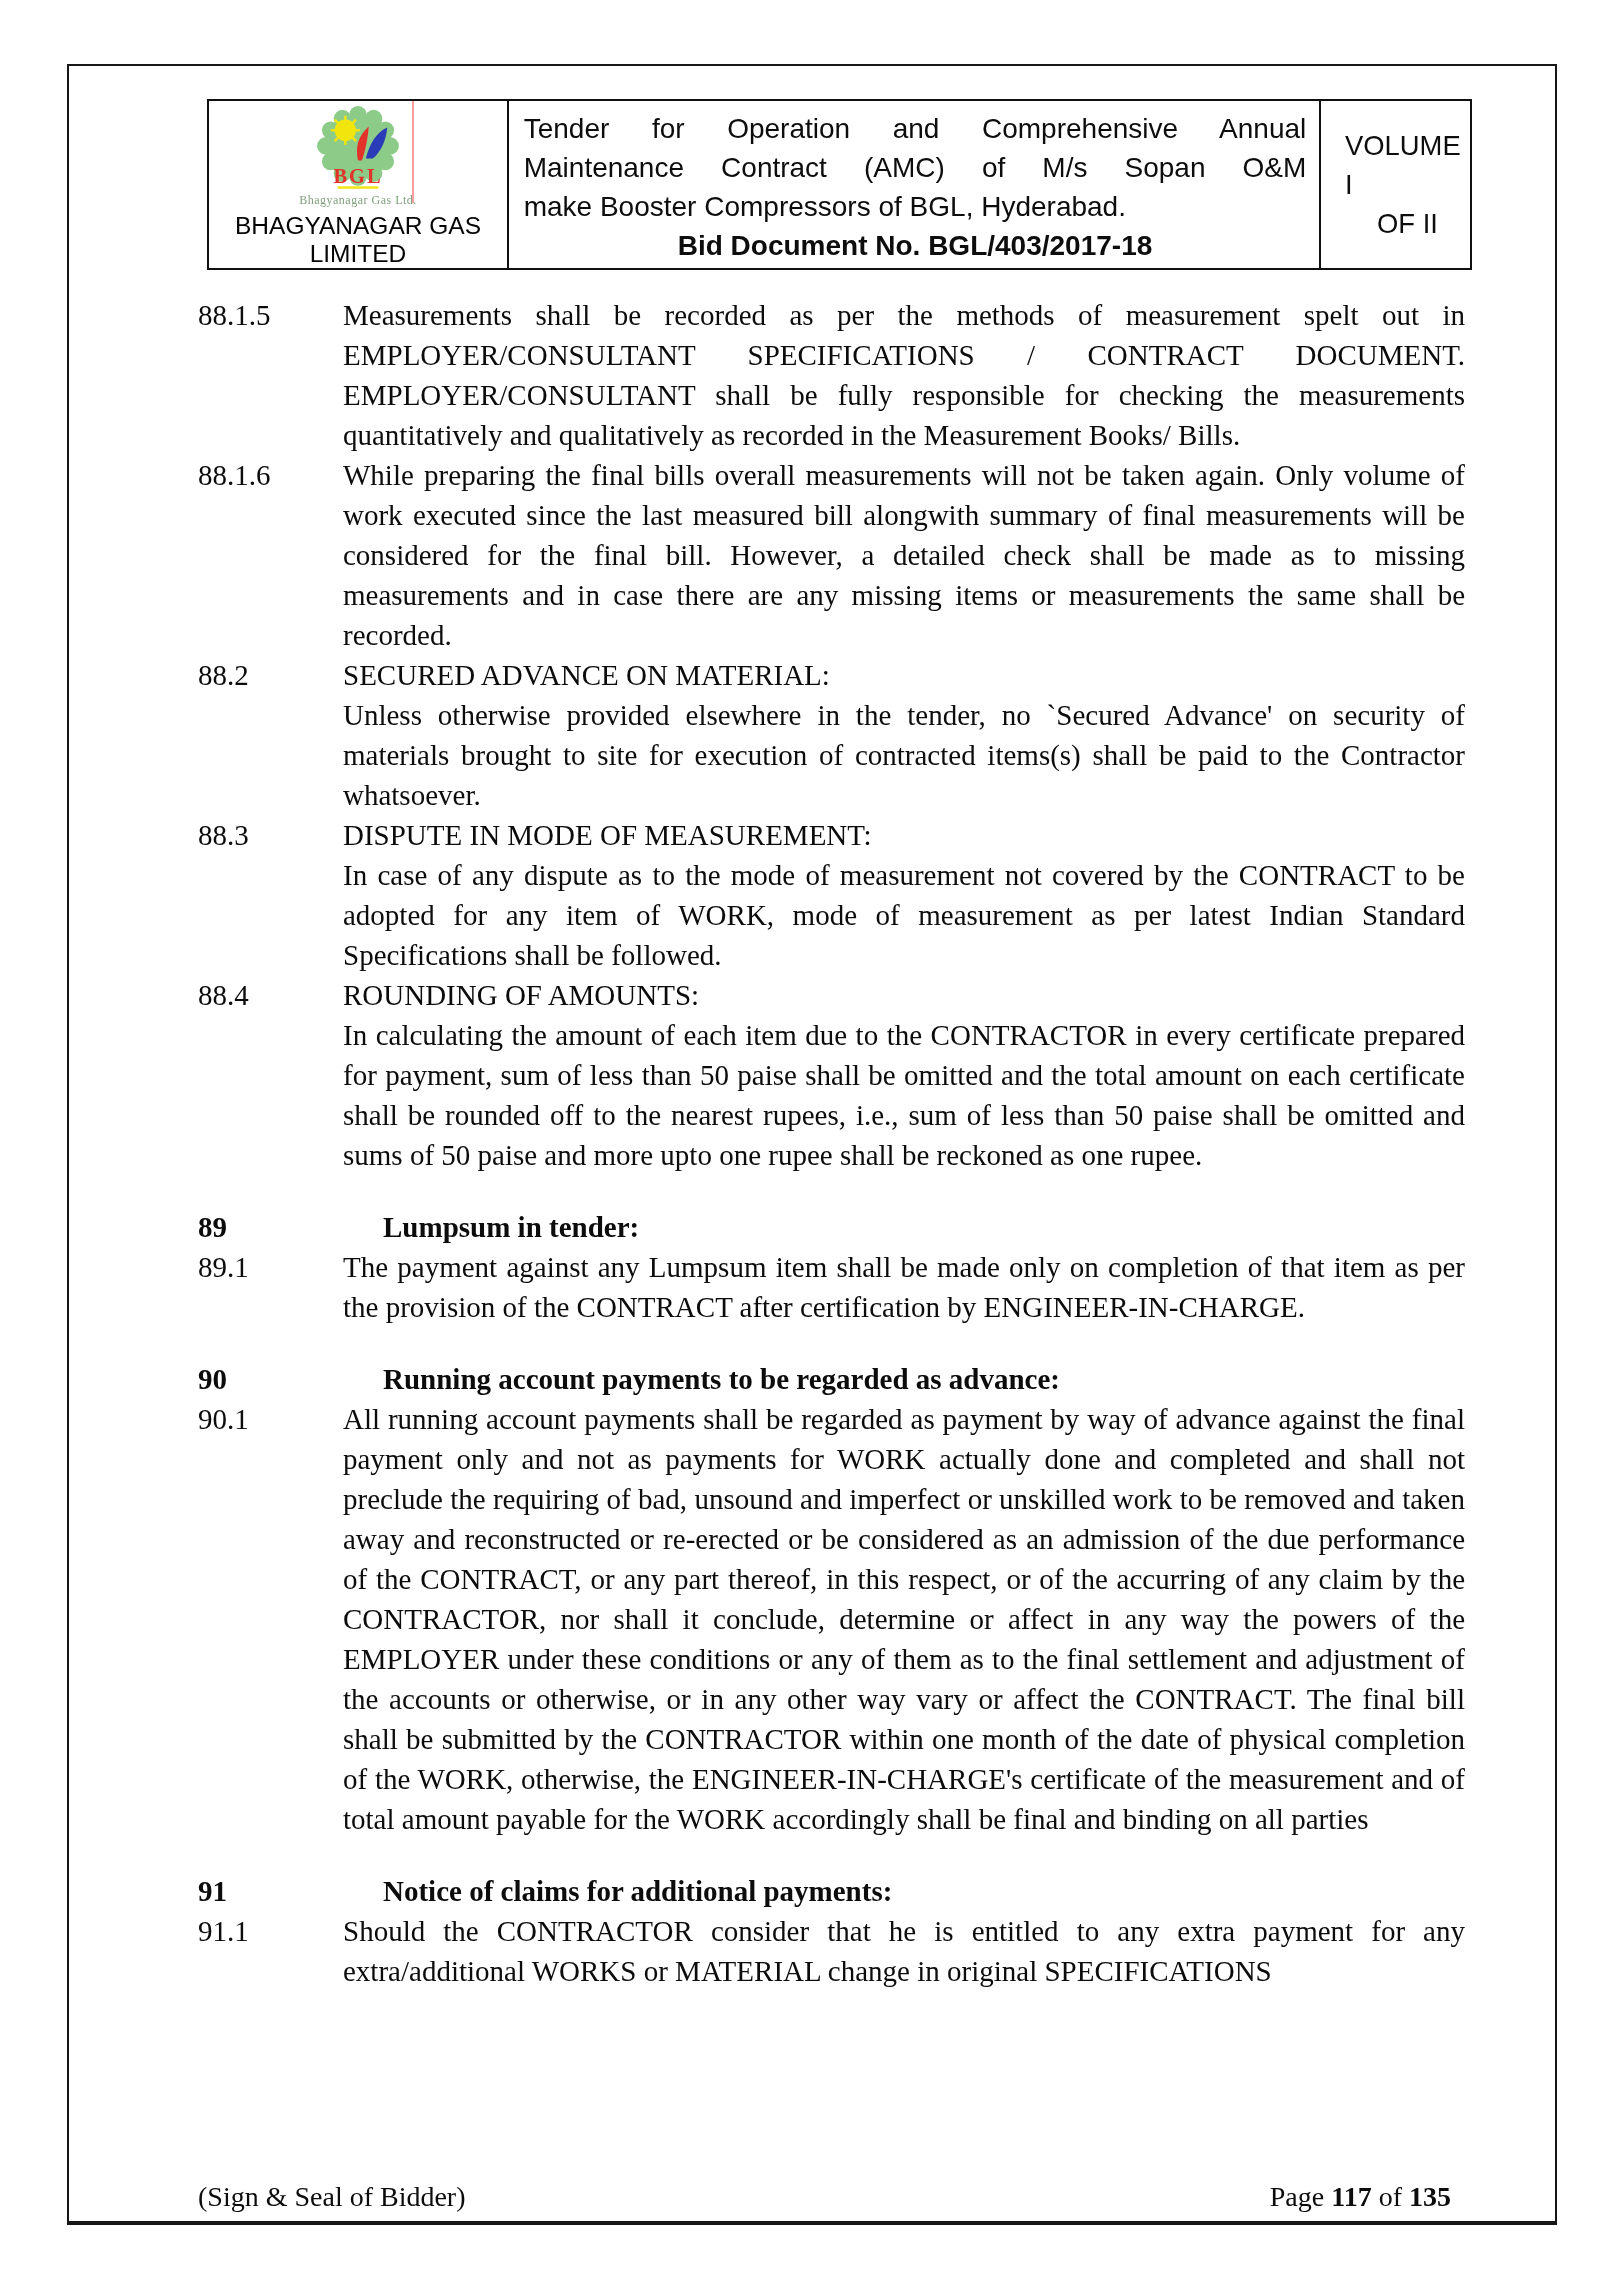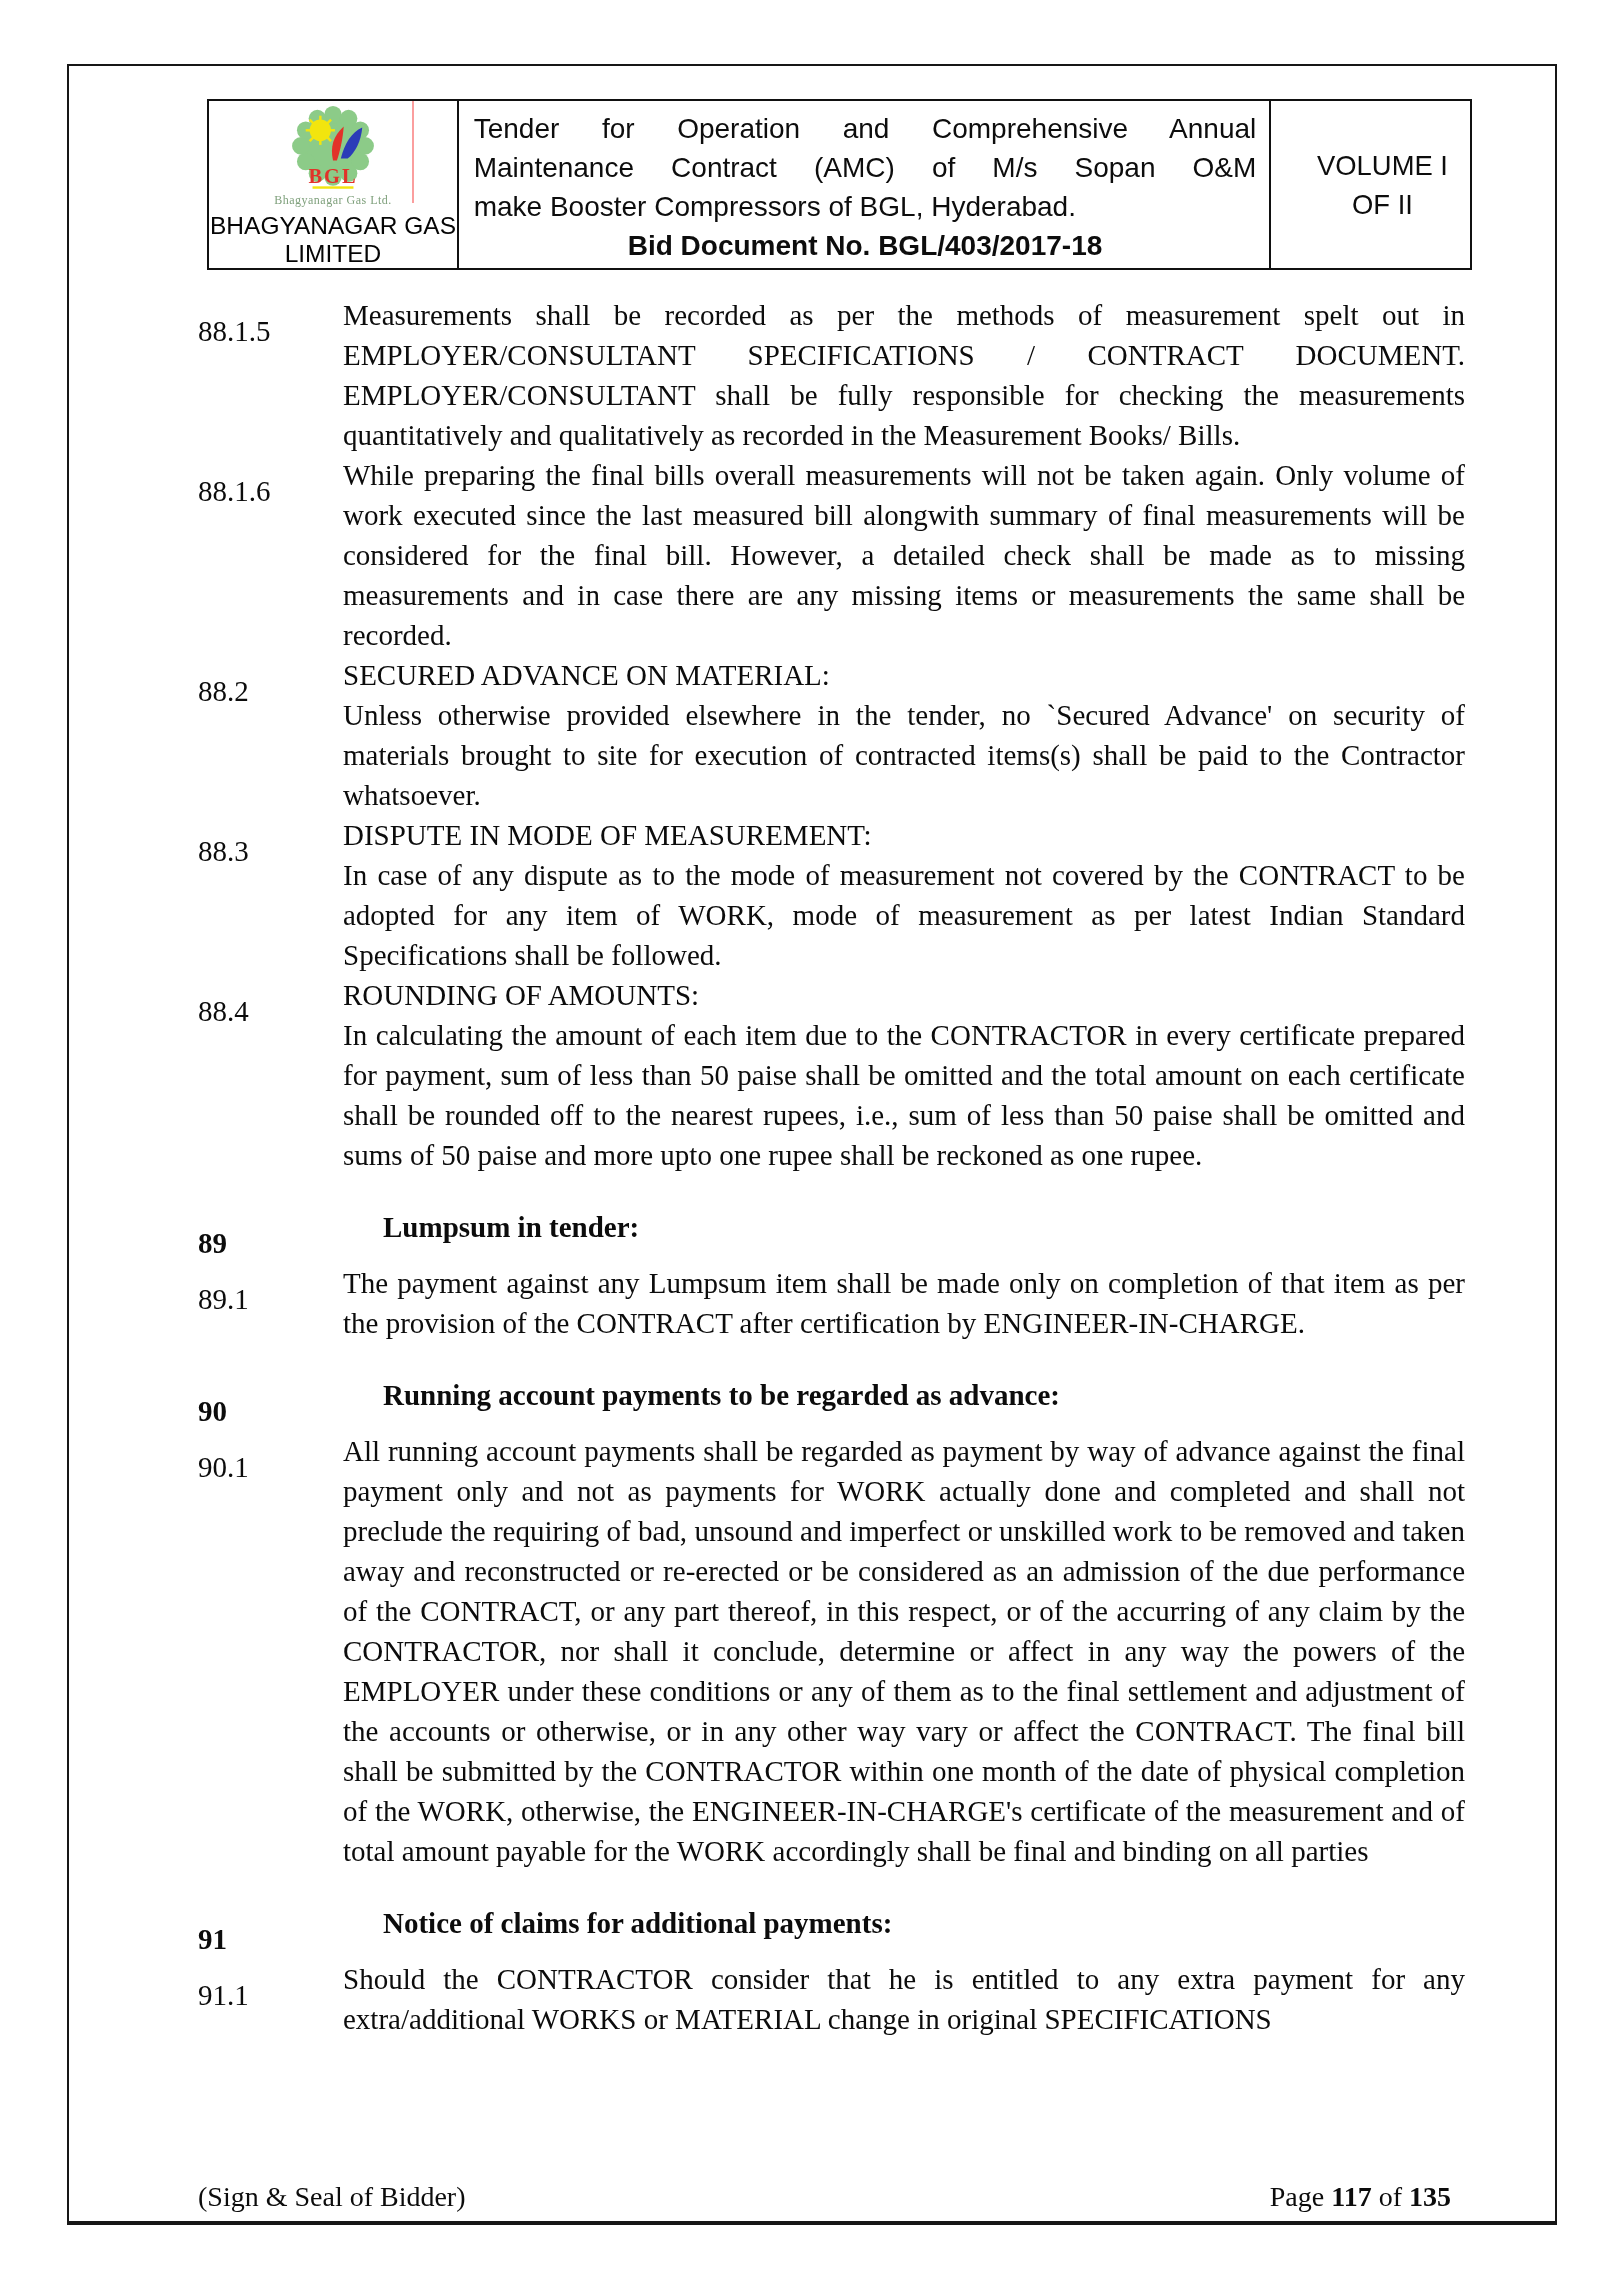--- a/index.html
+++ b/index.html
@@ -14,21 +14,21 @@
     border:2.9px solid #161616;border-bottom-width:4.9px;box-sizing:border-box;
     background:#ffffff;
   }
   
   .header-table{
     position:absolute;left:138px;top:33px;width:1265px;height:171px;
     display:flex;border:2px solid #111;box-sizing:border-box;background:#fff;
   }
   .cell{box-sizing:border-box;height:100%;}
   .cell-logo{
-    width:250px;flex:none;border-right:2px solid #111;
+    width:300px;flex:none;border-right:2px solid #111;
     display:flex;flex-direction:column;align-items:center;justify-content:flex-start;
     padding-top:2.9px;position:relative;
   }
   .cell-title{
     width:812px;flex:none;border-right:2px solid #111;
     padding:7.8px 12.7px 3.9px 14.7px;
     font-family:"Liberation Sans", sans-serif;
     font-size:28px;line-height:39px;color:#0d0d0d;
   }
   .cell-volume{
@@ -49,21 +49,21 @@
   .company-name{
     font-family:"Liberation Sans", sans-serif;font-size:24.5px;line-height:28px;
     color:#050505;text-align:center;margin-top:2.9px;
   }
   
   .content{
     position:absolute;left:129px;top:229px;width:1267px;
     font-size:29px;line-height:40px;
   }
   .item{display:flex;align-items:flex-start;}
-  .num{width:105px;flex:none;margin-top:16px;}
+  .num{width:105px;flex:none;}
   .txtcol{flex:1;min-width:0;margin-left:40px;}
   .just{text-align:justify;}
   .bold{font-weight:bold;gap:40px;}
   .mt-gap{margin-top:32px;}
   
   .footer{
     position:absolute;left:129px;right:104px;top:2113px;
     display:flex;justify-content:space-between;
     font-size:28px;line-height:35px;
   }

